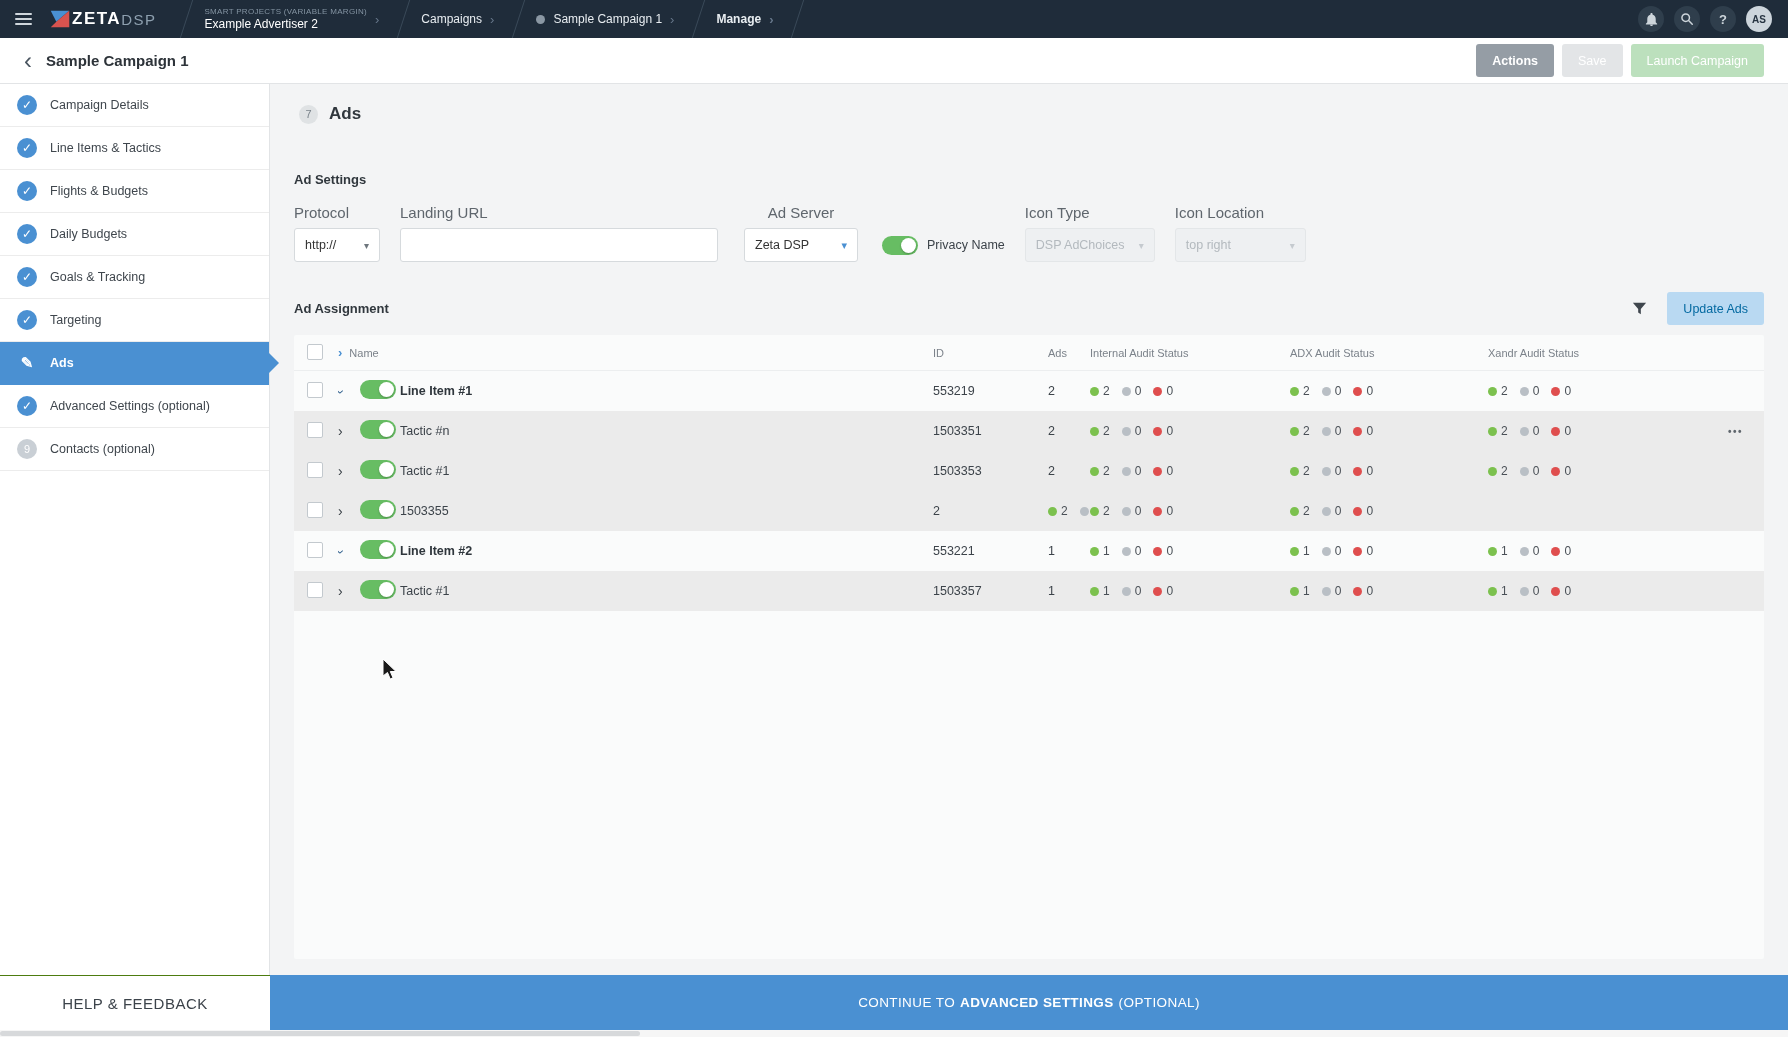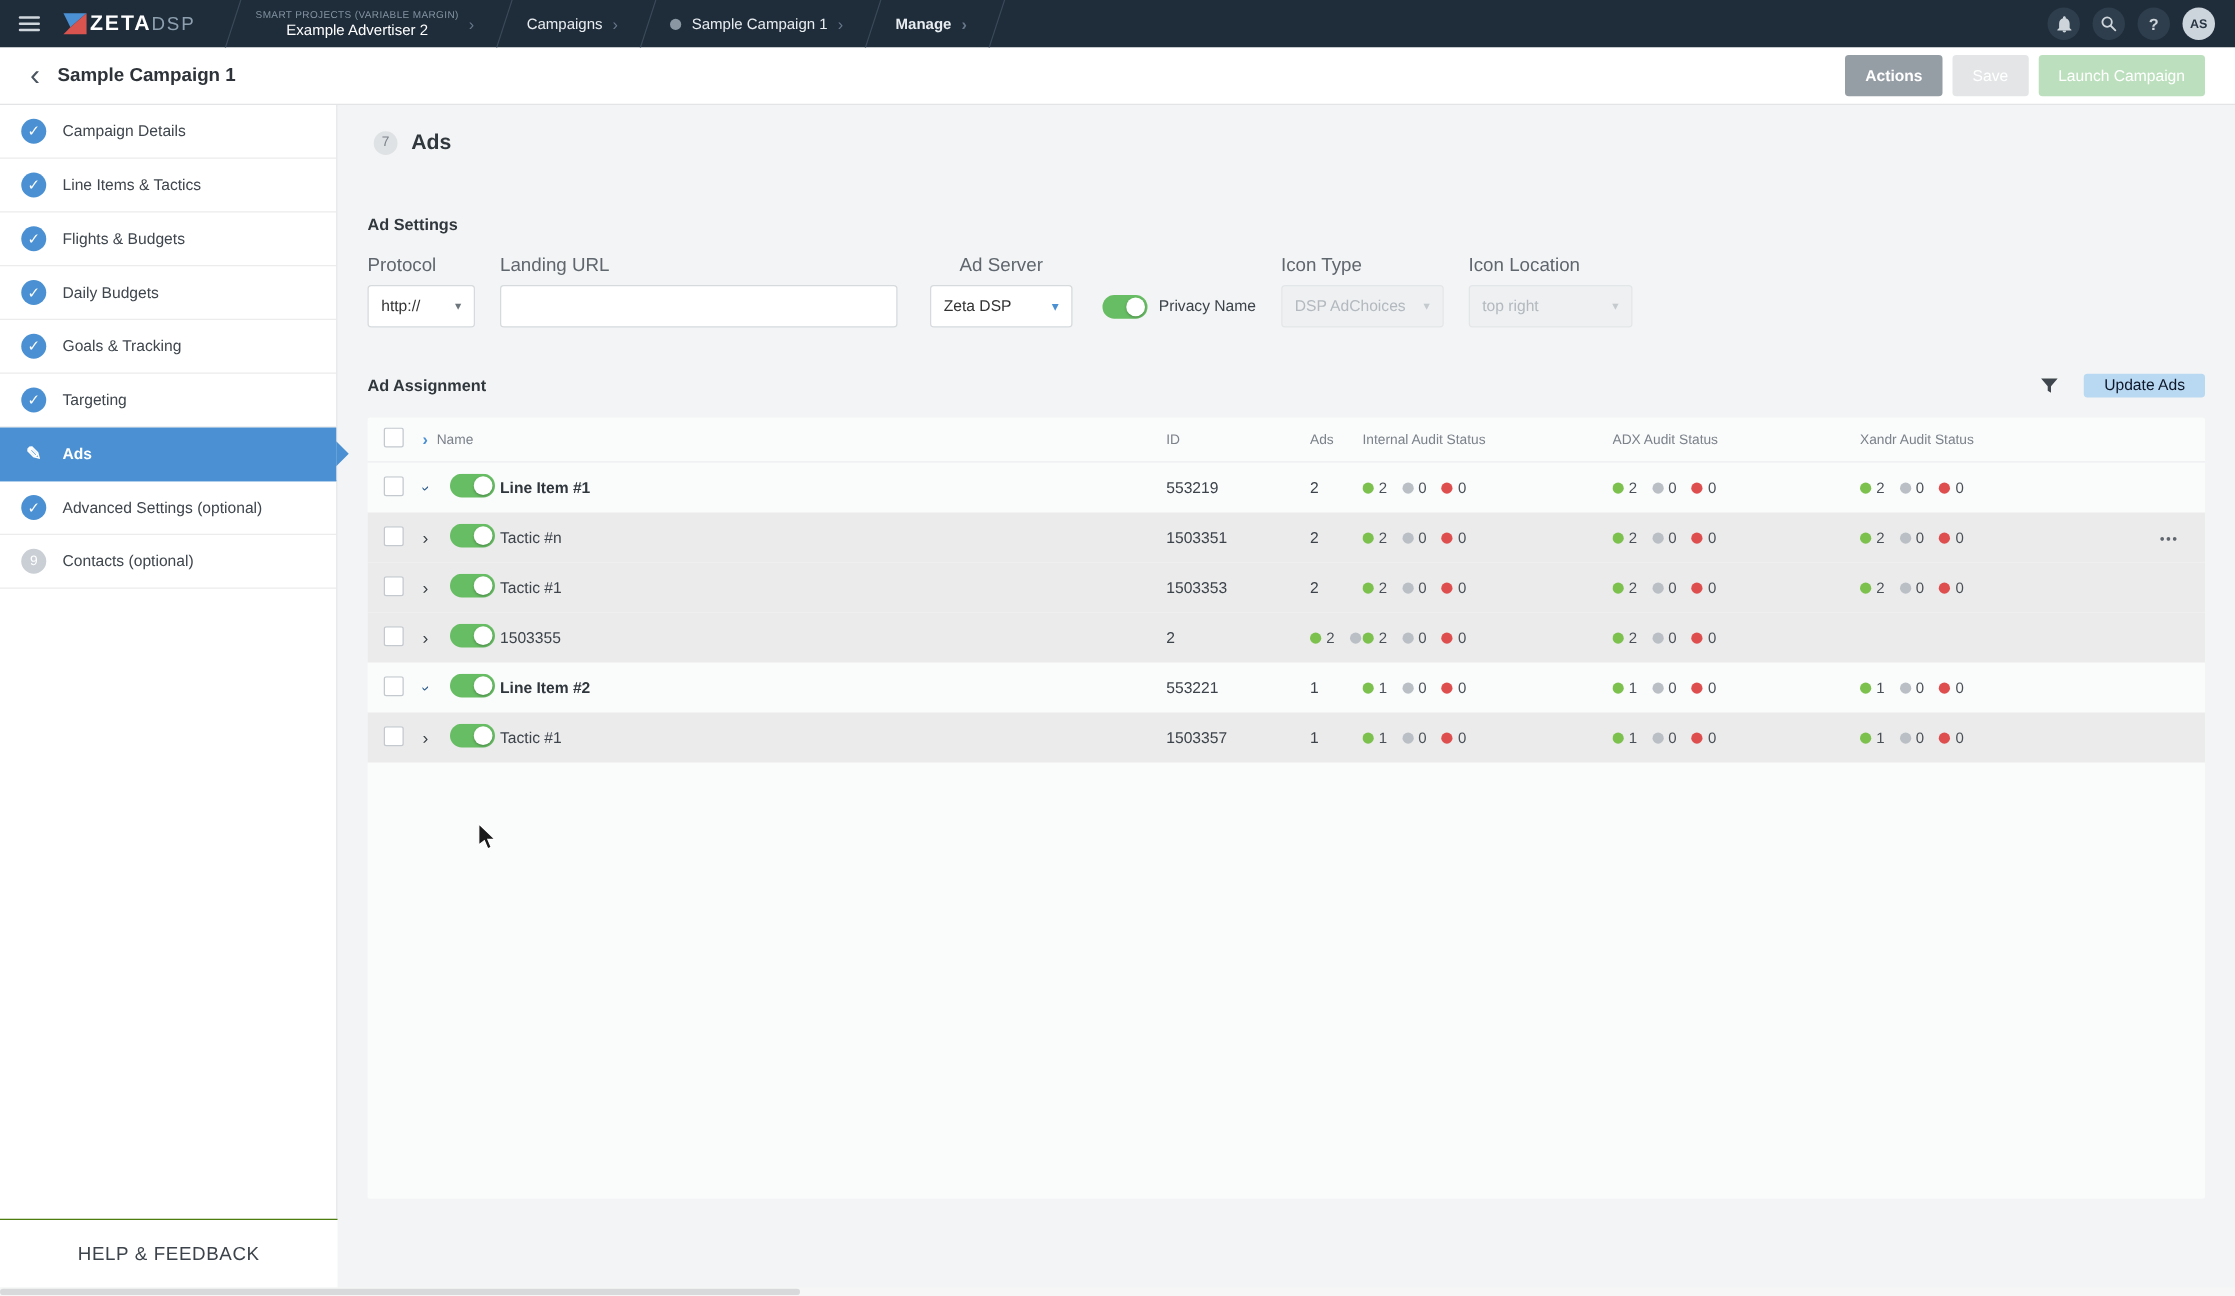--- a/index.html
+++ b/index.html
@@ -14,21 +14,21 @@
   .app { width:1788px; height:1037px; display:flex; flex-direction:column; }
 
   
   .topbar { height:38px; flex:0 0 38px; background:#1f2c3a; display:flex; align-items:stretch; justify-content:space-between; }
   .topbar-left { display:flex; align-items:stretch; }
   .hamburger { width:44px; display:flex; flex-direction:column; gap:3px; justify-content:center; padding-left:15px; cursor:pointer; }
   .hamburger i { display:block; width:17px; height:2px; background:#cfd6dc; border-radius:1px; }
   .brand { display:flex; align-items:center; gap:0; padding:0 20px 0 4px; }
   .brand-zeta { font-size:17px; font-weight:bold; letter-spacing:1.5px; color:#ffffff; }
   .brand-dsp { font-size:15px; letter-spacing:1.5px; color:#8ea0af; }
-  .crumbs { display:flex; align-items:stretch;text-align:center; }
+  .crumbs { display:flex; align-items:stretch; }
   .seg-sep { width:8px; border-right:1px solid #3a4a59; transform:skewX(-18deg); margin:0 3px; }
   .crumb-seg { display:flex; align-items:center; gap:8px; padding:0 14px; font-size:12px; color:#e8edf1; cursor:pointer; }
   .crumb-stack { display:flex; flex-direction:column; justify-content:center; line-height:1.25; }
   .crumb-small { font-size:8px; color:#8494a2; letter-spacing:0.3px; }
   .crumb-main { font-size:12px; color:#ffffff; }
   .crumb-chev { color:#66778a; font-size:13px; }
   .crumb-dot { width:9px; height:9px; border-radius:50%; background:#8a97a3; flex:0 0 9px; }
   .crumb-bold { font-weight:bold; }
   .topbar-right { display:flex; align-items:center; gap:10px; padding-right:16px; }
   .tb-circle { width:26px; height:26px; border-radius:50%; background:#2f3e4c; display:flex; align-items:center; justify-content:center; cursor:pointer; font-size:13px; color:#cdd5db; font-weight:bold; }
@@ -78,21 +78,21 @@
   .text-input input { border:none; outline:none; width:100%; font:inherit; background:transparent; color:#333; }
   .privacy-wrap { display:flex; align-items:center; gap:9px; height:34px; margin-left:4px; }
   .privacy-label { font-size:12.5px; color:#3c434a; }
   .toggle { width:36px; height:19px; border-radius:10px; background:#67bd63; position:relative; display:inline-block; cursor:pointer; flex:0 0 36px; }
   .toggle .knob { position:absolute; width:15px; height:15px; border-radius:50%; background:#ffffff; top:2px; right:2px; box-shadow:0 1px 2px rgba(0,0,0,0.25); }
 
   
   .assign-head { display:flex; align-items:center; margin-top:30px; }
   .assign-actions { margin-left:auto; display:flex; align-items:center; gap:12px; }
   .filter-btn { width:32px; height:32px; display:flex; align-items:center; justify-content:center; cursor:pointer; border-radius:3px; }
-  .btn-update { background:#b9d9f2; height:19px; border-radius:3px; color:#0f172a; font-size:12.5px; padding:0 16px; border:none; font-family:inherit; cursor:default; }
+  .btn-update { background:#b9d9f2; height:33px; border-radius:3px; color:#0369a1; font-size:12.5px; padding:0 16px; border:none; font-family:inherit; cursor:default; }
 
   .table-panel { margin-top:10px; background:#fafbfb; flex:1 1 auto; display:flex; flex-direction:column; border-radius:2px; min-height:0; }
   .thead, .trow { display:grid; grid-template-columns:44px 22px 40px 533px 115px 42px 200px 198px 240px 1fr; align-items:center; }
   .thead { height:36px; flex:0 0 36px; font-size:11px; color:#7b828a; border-bottom:1px solid #eceeef; }
   .trow { height:40px; flex:0 0 40px; font-size:12.5px; color:#3c434a; }
   .row-tactic { background:#ebebeb; }
   .row-line .c-name { font-weight:bold; color:#2f363c; }
   .cell { overflow:hidden; white-space:nowrap; }
   .c-check { padding-left:13px; }
   .checkbox { width:16px; height:16px; border:1px solid #c3c9ce; border-radius:2px; background:#ffffff; display:inline-block; cursor:pointer; }
@@ -514,20 +514,25 @@
     </div>
     <div class="cell"><span class="dots hidden">•••</span></div>
   </div>
           </div>
       </div>
     </main>
   </div>
 
   <footer class="footer">
     <div class="footer-help">HELP &amp; FEEDBACK</div>
+    <div class="footer-continue">
+      <span>CONTINUE TO</span>
+      <b>ADVANCED SETTINGS</b>
+      <span>(OPTIONAL)</span>
+    </div>
   </footer>
 
   <div class="hscroll">
     <div class="hscroll-thumb"></div>
   </div>
 </div>
 
 <svg class="cursor" width="18" height="24" viewBox="0 0 18 24">
   <path d="M1 1 L1 18 L5.5 14.5 L8.2 21 L11 19.8 L8.3 13.5 L14 13.5 Z" fill="#1a1a1a" stroke="#ffffff" stroke-width="1"></path>
 </svg>

